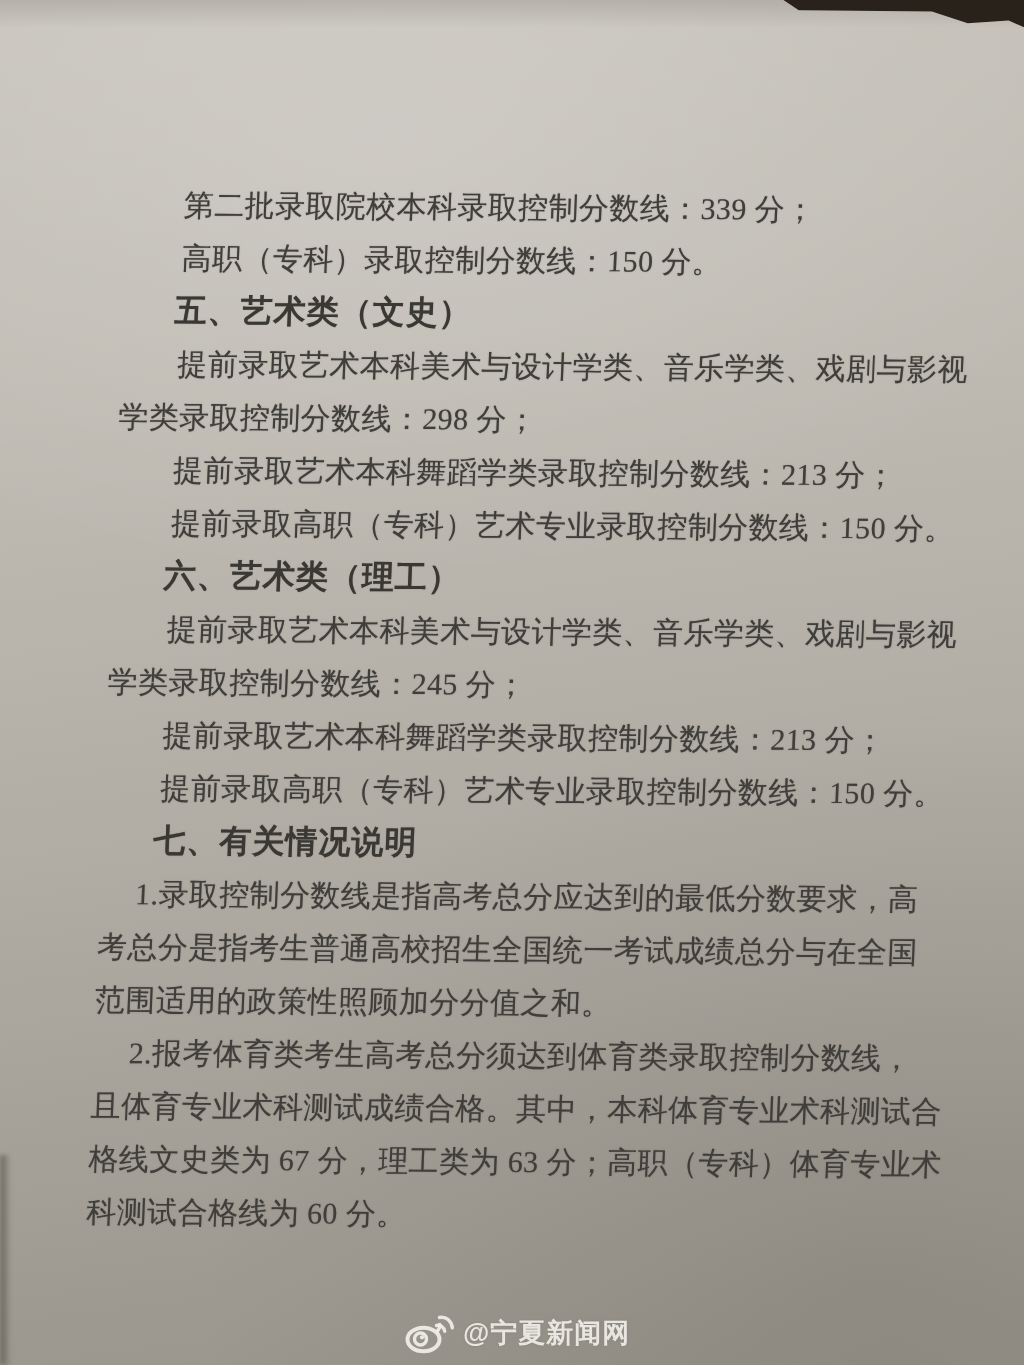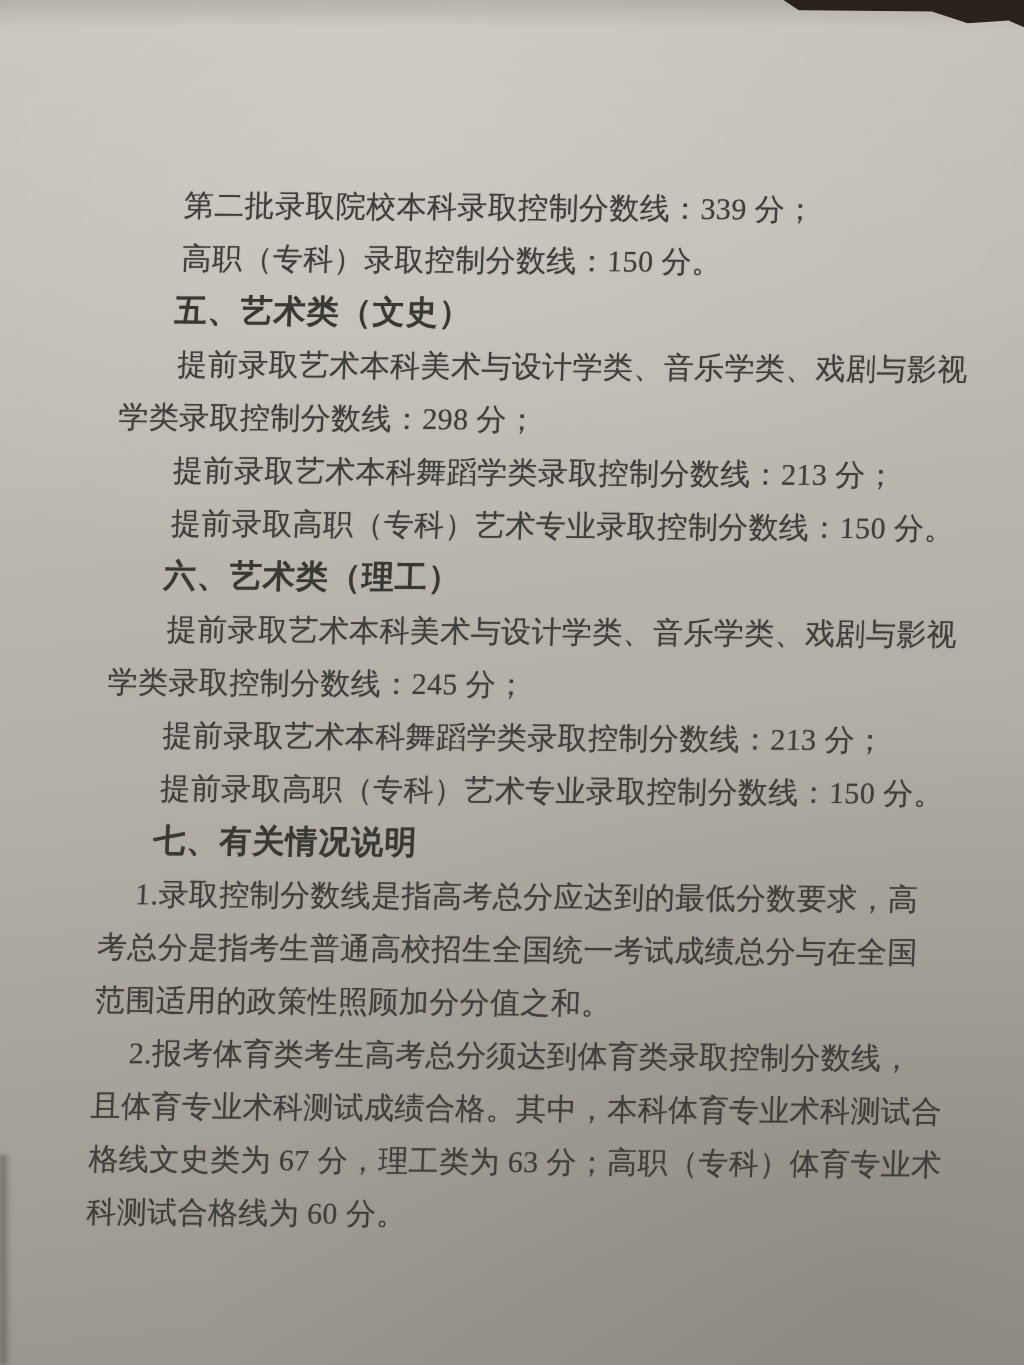--- a/index.html
+++ b/index.html
@@ -133,13 +133,24 @@
           <div class="line">范围适用的政策性照顾加分分值之和。</div>
         </div>
         <div class="para num">
           <div class="line first">2.报考体育类考生高考总分须达到体育类录取控制分数线，</div>
           <div class="line">且体育专业术科测试成绩合格。其中，本科体育专业术科测试合</div>
           <div class="line">格线文史类为 67 分，理工类为 63 分；高职（专科）体育专业术</div>
           <div class="line">科测试合格线为 60 分。</div>
         </div>
       </div>
   </div>
+  <div class="watermark">
+    <svg class="wm-icon" width="50" height="42" viewBox="0 0 50 42" fill="none" xmlns="http://www.w3.org/2000/svg">
+      <ellipse cx="19.5" cy="27.5" rx="16" ry="11.8" stroke="currentColor" stroke-width="4" fill="none"></ellipse>
+      <circle cx="16.5" cy="27" r="6" stroke="currentColor" stroke-width="3.4" fill="none"></circle>
+      <circle cx="18" cy="25.3" r="2.1" fill="currentColor"></circle>
+      <path d="M33.5 19 q2.8-3 2.2-6.5" stroke="currentColor" stroke-width="3.4" stroke-linecap="round" fill="none"></path>
+      <path d="M32.5 13.5 c3.8-1 7.4 1.6 8.2 5.8" stroke="currentColor" stroke-width="3.4" stroke-linecap="round" fill="none"></path>
+      <path d="M35.5 5.5 c6.2-1.5 12 3.2 12.8 10.2" stroke="currentColor" stroke-width="3.4" stroke-linecap="round" fill="none"></path>
+    </svg>
+    <span class="wm-text">@宁夏新闻网</span>
+  </div>
 </div>
 
 </body></html>

